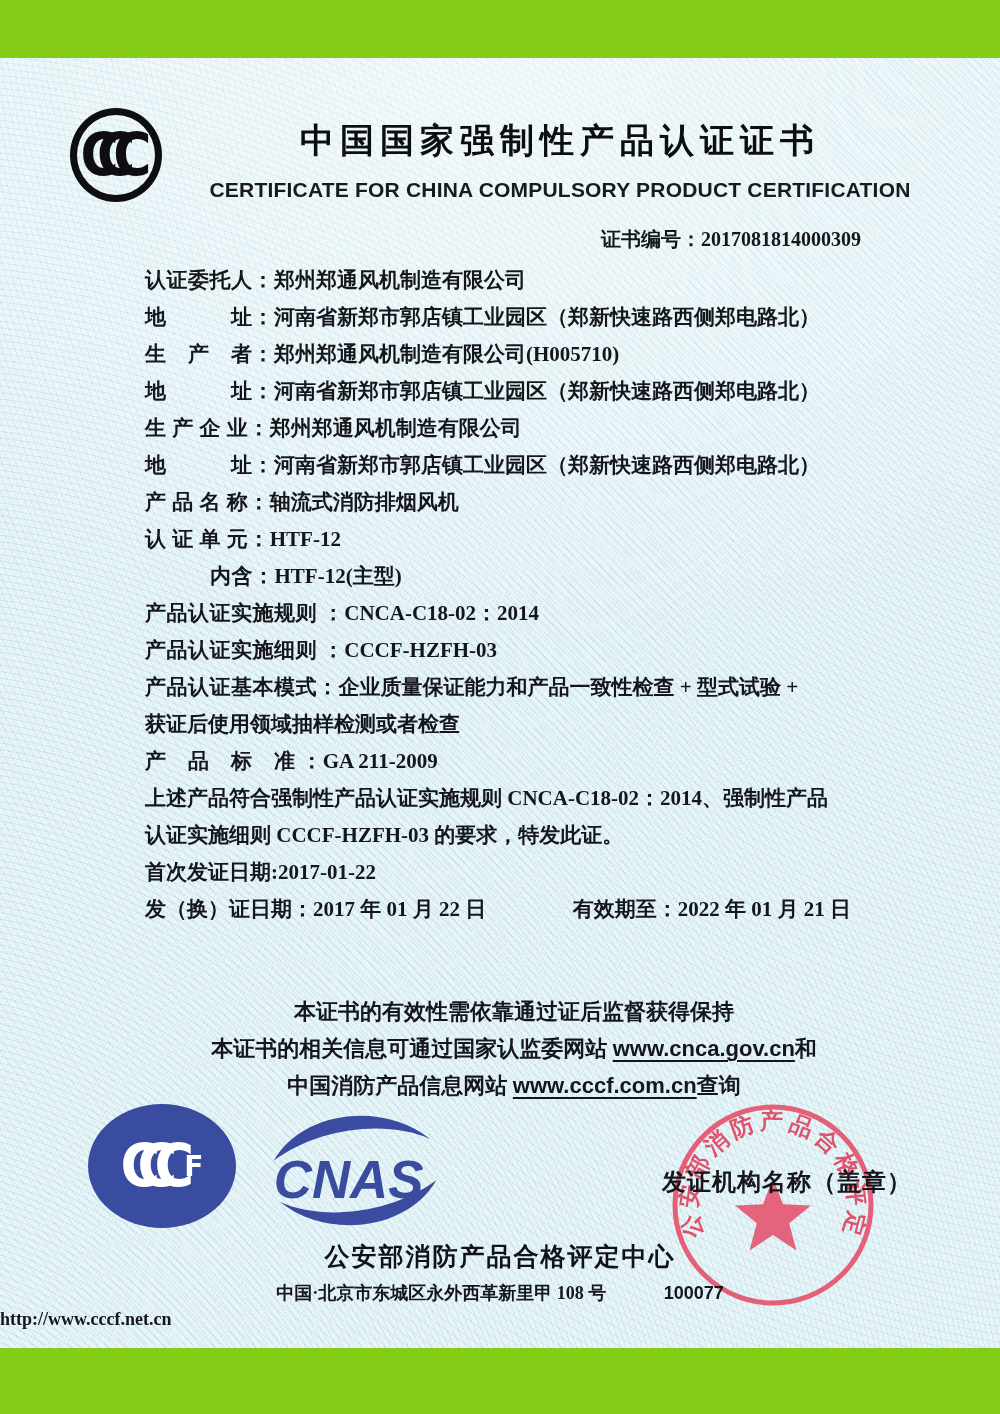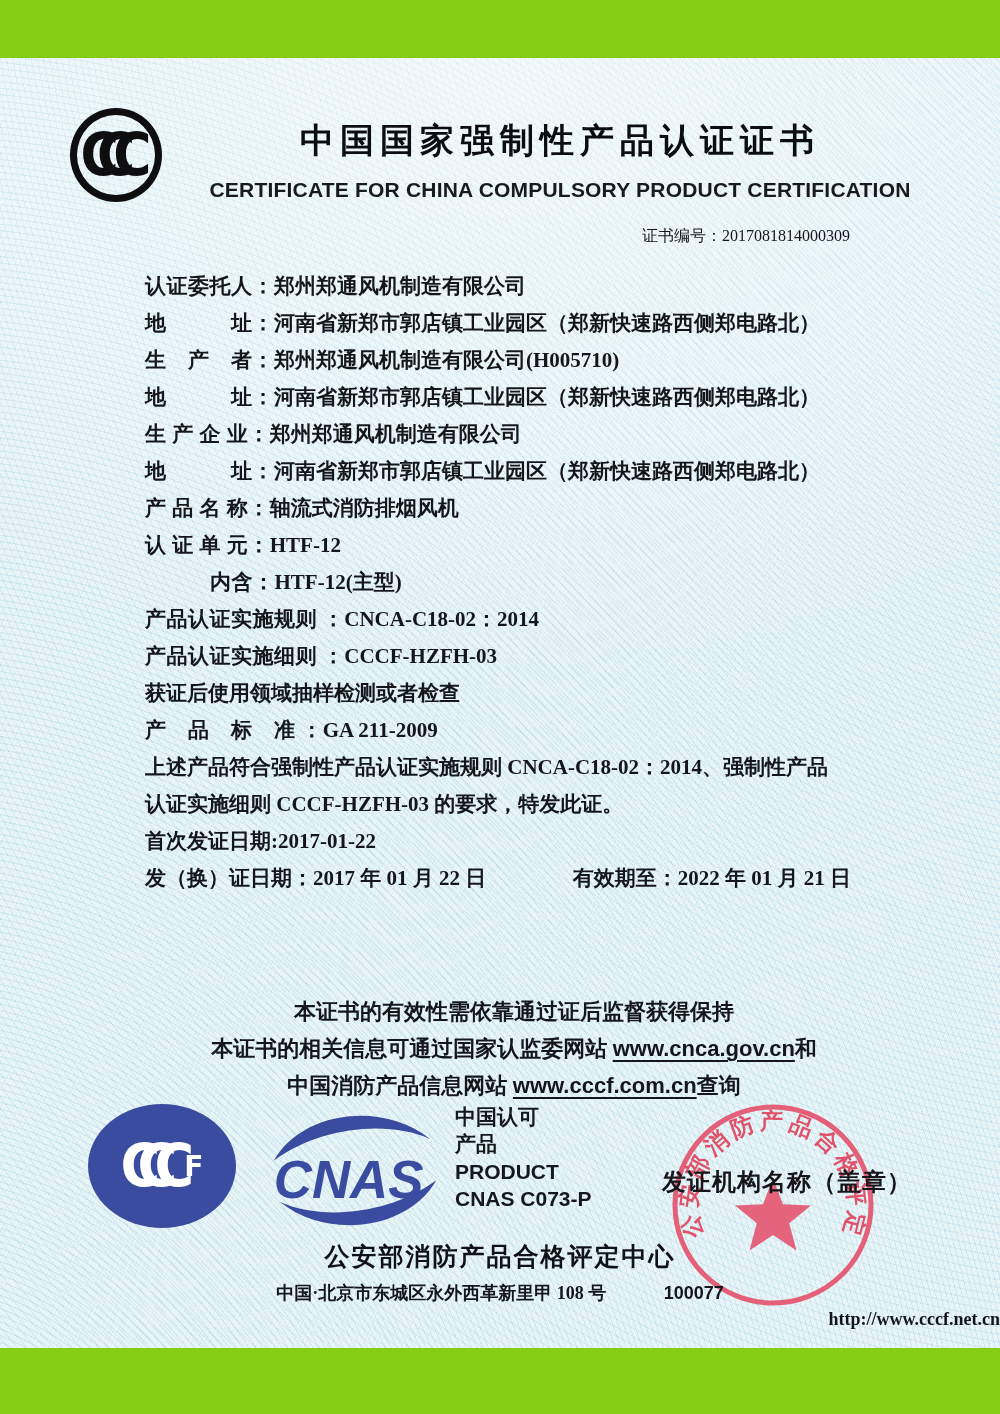--- a/index.html
+++ b/index.html
@@ -15,23 +15,23 @@
   
   .ccc-mark{position:absolute;left:70px;top:108px;width:92px;height:94px;border:7px solid #0e0e10;
     border-radius:50%;display:flex;align-items:center;justify-content:center;box-sizing:border-box;}
   .ccc-letters{font-family:"DejaVu Sans","Liberation Sans",sans-serif;font-weight:900;font-size:52px;
     letter-spacing:-.42em;margin-right:.42em;color:#0e0e10;line-height:1;transform:scaleY(1.12);}
   
   .header-text{position:absolute;left:160px;top:118px;width:800px;text-align:center;}
   .title{font-size:34px;font-weight:700;letter-spacing:6px;color:#0b0d12;}
   .subtitle{margin-top:14px;font-size:21px;font-weight:600;letter-spacing:.2px;color:#181a20;
     font-family:"Liberation Sans","DejaVu Sans",sans-serif;}
-  .cert-no{position:absolute;left:0;right:150px;top:226px;text-align:right;font-size:16px;font-weight:400;}
+  .cert-no{position:absolute;left:0;right:139px;top:226px;text-align:right;font-size:20px;font-weight:700;}
   
-  .fields{position:absolute;left:145px;top:268px;width:742px;}
+  .fields{position:absolute;left:145px;top:262px;width:742px;}
   .frow{height:37px;line-height:37px;font-size:21px;font-weight:700;white-space:nowrap;}
   .frow .lab{letter-spacing:.5px;}
   .frow.indent{padding-left:65px;font-family:Liberation Serif, serif;}
   .frow.center{text-align:left;}
   .frow.dates{display:flex;justify-content:space-between;padding-right:36px;}
   
   .notes{position:absolute;left:0;right:0;top:993px;text-align:center;font-size:22px;font-weight:700;line-height:37px;padding-left:28px;}
   .u{text-decoration:underline;text-underline-offset:4px;text-decoration-thickness:2px;
      font-family:"Liberation Sans","DejaVu Sans",sans-serif;font-weight:700;}
   
@@ -45,21 +45,21 @@
   .accred .lat{font-family:"Liberation Sans","DejaVu Sans",sans-serif;}
   
   .seal{position:absolute;left:668px;top:1100px;width:210px;height:210px;}
   .seal-label{position:absolute;left:662px;top:1166px;width:260px;font-size:24px;font-weight:700;
     color:#15151a;letter-spacing:1px;white-space:nowrap;}
   
   .issuer-name{position:absolute;left:0;right:0;top:1240px;text-align:center;font-size:25px;
     font-weight:700;letter-spacing:2px;color:#101218;}
   .issuer-addr{position:absolute;left:0;right:0;top:1281px;text-align:center;font-size:18px;font-weight:600;}
   .issuer-addr .pc{margin-left:3.2em;font-family:"Liberation Sans",sans-serif;text-align:right;}
-  .issuer-web{position:absolute;left:0;right:0;top:1309px;text-align:right;font-size:18px;font-weight:600;
+  .issuer-web{position:absolute;left:0;right:0;top:1309px;text-align:left;font-size:18px;font-weight:600;
     font-family:"Liberation Serif",serif;}
 </style>
 </head>
 <body>
 
 <div class="page">
   <div class="paper-bg"></div>
 
   <div class="ccc-mark">
     <span class="ccc-letters">CCC</span>
@@ -76,20 +76,21 @@
     <div class="frow"><span class="lab">地　　　址：</span><span>河南省新郑市郭店镇工业园区（郑新快速路西侧郑电路北）</span></div>
     <div class="frow"><span class="lab">生　产　者：</span><span>郑州郑通风机制造有限公司(H005710)</span></div>
     <div class="frow"><span class="lab">地　　　址：</span><span>河南省新郑市郭店镇工业园区（郑新快速路西侧郑电路北）</span></div>
     <div class="frow"><span class="lab">生 产 企 业：</span><span>郑州郑通风机制造有限公司</span></div>
     <div class="frow"><span class="lab">地　　　址：</span><span>河南省新郑市郭店镇工业园区（郑新快速路西侧郑电路北）</span></div>
     <div class="frow"><span class="lab">产 品 名 称：</span><span>轴流式消防排烟风机</span></div>
     <div class="frow"><span class="lab">认 证 单 元：</span><span>HTF-12</span></div>
     <div class="frow indent"><span class="lab">内含：</span><span>HTF-12(主型)</span></div>
     <div class="frow"><span class="lab">产品认证实施规则 ：</span><span>CNCA-C18-02：2014</span></div>
     <div class="frow"><span class="lab">产品认证实施细则 ：</span><span>CCCF-HZFH-03</span></div>
+    <div class="frow"><span class="lab">产品认证基本模式：</span><span>企业质量保证能力和产品一致性检查 + 型式试验 +</span></div>
     <div class="frow"><span class="lab"></span><span>获证后使用领域抽样检测或者检查</span></div>
     <div class="frow"><span class="lab">产　品　标　准 ：</span><span>GA 211-2009</span></div>
     <div class="frow">上述产品符合强制性产品认证实施规则 CNCA-C18-02：2014、强制性产品</div>
     <div class="frow">认证实施细则 CCCF-HZFH-03 的要求，特发此证。</div>
     <div class="frow center">首次发证日期:2017-01-22</div>
     <div class="frow dates">
       <span>发（换）证日期：2017 年 01 月 22 日</span>
       <span>有效期至：2022 年 01 月 21 日</span>
     </div>
   </div>
@@ -106,26 +107,20 @@
   </div>
 
   <div class="cnas-logo">
     <svg width="186" height="142" viewBox="0 0 190 145">
       <path d="M12,62 C40,12 122,0 172,40 C128,20 58,28 12,62 Z" fill="#3a4c9f"></path>
       <path d="M178,82 C150,132 68,144 18,104 C62,124 132,116 178,82 Z" fill="#3a4c9f"></path>
       <text x="12" y="100" font-size="54" font-style="italic" font-weight="bold" font-family="Liberation Sans, DejaVu Sans, sans-serif" fill="#3a4c9f">CNAS</text>
     </svg>
   </div>
 
-  <div class="accred">
-    <div>中国认可</div>
-    <div>产品</div>
-    <div class="lat">PRODUCT</div>
-    <div class="lat">CNAS C073-P</div>
-  </div>
 
   <div class="seal">
     <svg width="210" height="210" viewBox="0 0 210 210">
       <circle cx="105" cy="105" r="98" fill="none" stroke="#e4506a" stroke-width="5" opacity="0.9"></circle>
       <polygon points="105,78 115,104.2 143,105.6 121.2,123.3 128.5,150.4 105,135 81.5,150.4 88.8,123.3 67,105.6 95,104.2" fill="#e4506a" opacity="0.88"></polygon>
       <path id="sealArc" d="M 36.1,137.1 A 76,76 0 1 1 173.9,137.1" fill="none"></path>
       <text font-size="23" font-weight="bold" fill="#e0455f" letter-spacing="4.5" opacity="0.92">
         <textPath href="#sealArc" startOffset="2">公安部消防产品合格评定中心</textPath>
       </text>
     </svg>

